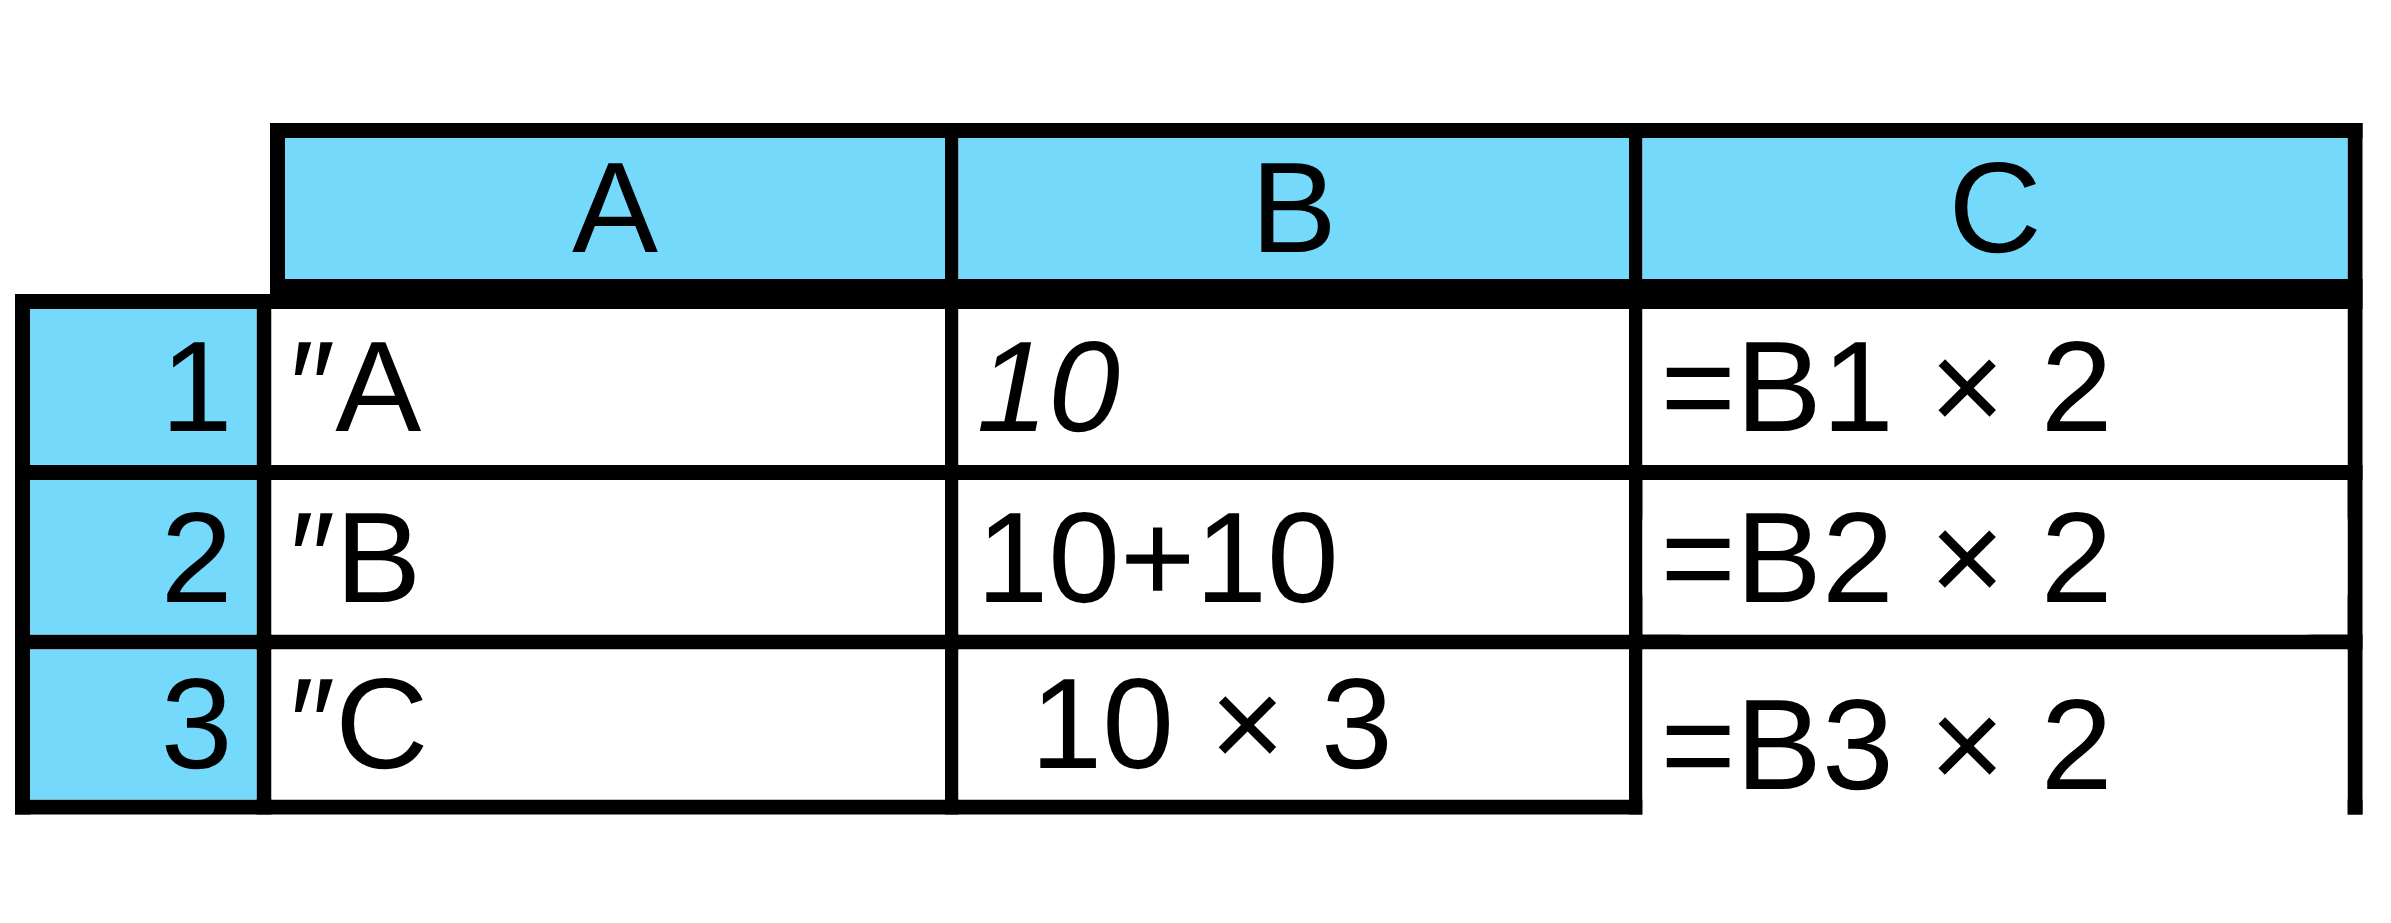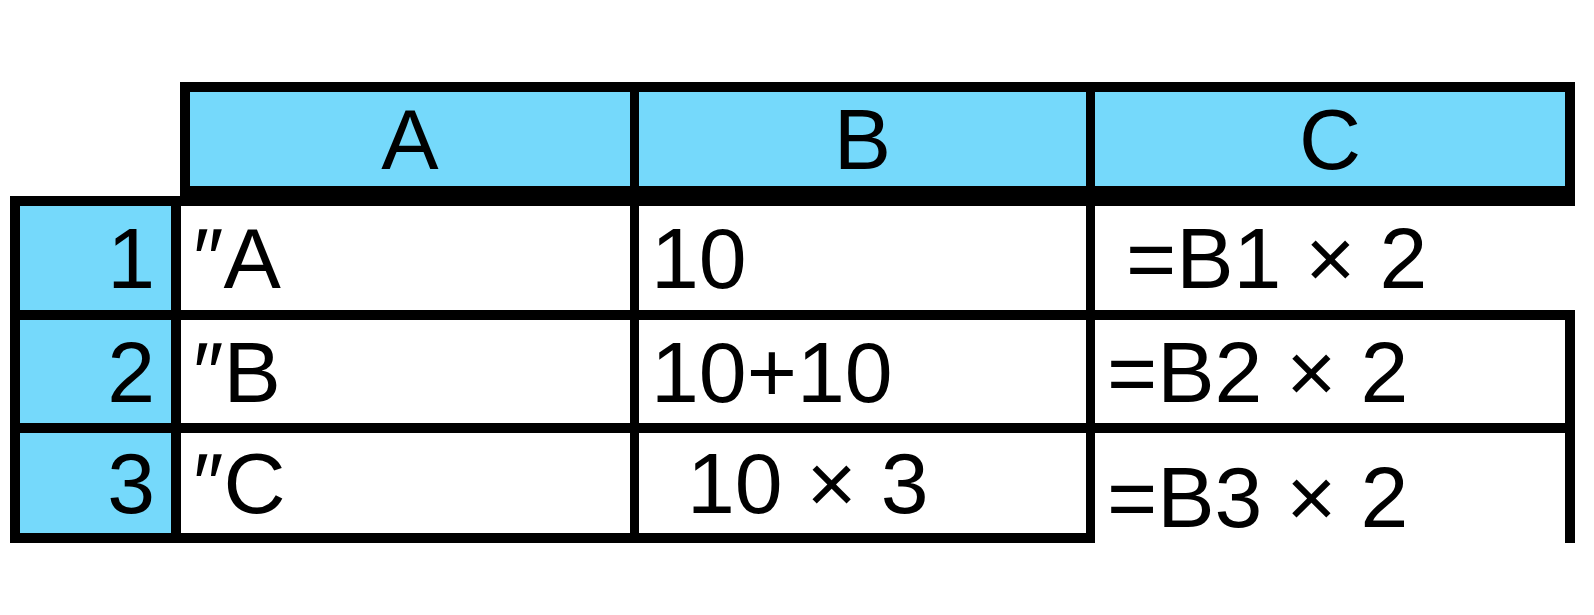--- a/index.html
+++ b/index.html
@@ -95,22 +95,22 @@
 
   <div class="rule" style="left:630px; top:196px; width:9px; height:347px;"></div>
 
   <div class="rule" style="left:1086px; top:196px; width:9px; height:347px;"></div>
 
   <div class="rule" style="left:10px; top:310px; width:1565px; height:10px;"></div>
   <div class="rule" style="left:10px; top:423px; width:1565px; height:10px;"></div>
 
   <div class="cell rowhdr" style="left:20px; top:206px; width:151px; height:104px;">1</div>
   <div class="cell data" style="left:181px; top:206px; width:449px; height:104px;">″A</div>
-  <div class="cell data" style="left:639px; top:206px; width:447px; height:104px;">10</div>
-  <div class="cell data" style="left:1095px; top:206px; width:470px; height:104px;margin-left:19px;">=B1 × 2</div>
+  <div class="cell data" style="left:639px; top:206px; width:447px; height:104px;font-style:italic;">10</div>
+  <div class="cell data" style="left:1095px; top:206px; width:470px; height:104px;">=B1 × 2</div>
 
   <div class="cell rowhdr" style="left:20px; top:320px; width:151px; height:103px;">2</div>
   <div class="cell data" style="left:181px; top:320px; width:449px; height:103px;">″B</div>
   <div class="cell data" style="left:639px; top:320px; width:447px; height:103px;">10+10</div>
   <div class="cell data" style="left:1095px; top:320px; width:470px; height:103px;border-radius:28px;">=B2 × 2</div>
 
   <div class="cell rowhdr" style="left:20px; top:433px; width:151px; height:100px;">3</div>
   <div class="cell data" style="left:181px; top:433px; width:449px; height:100px;">″C</div>
   <div class="cell data" style="left:639px; top:433px; width:447px; height:100px;padding-left:48px;">10 × 3</div>
   <div class="cell data" style="left:1095px; top:433px; width:470px; height:128px;">=B3 × 2</div>

